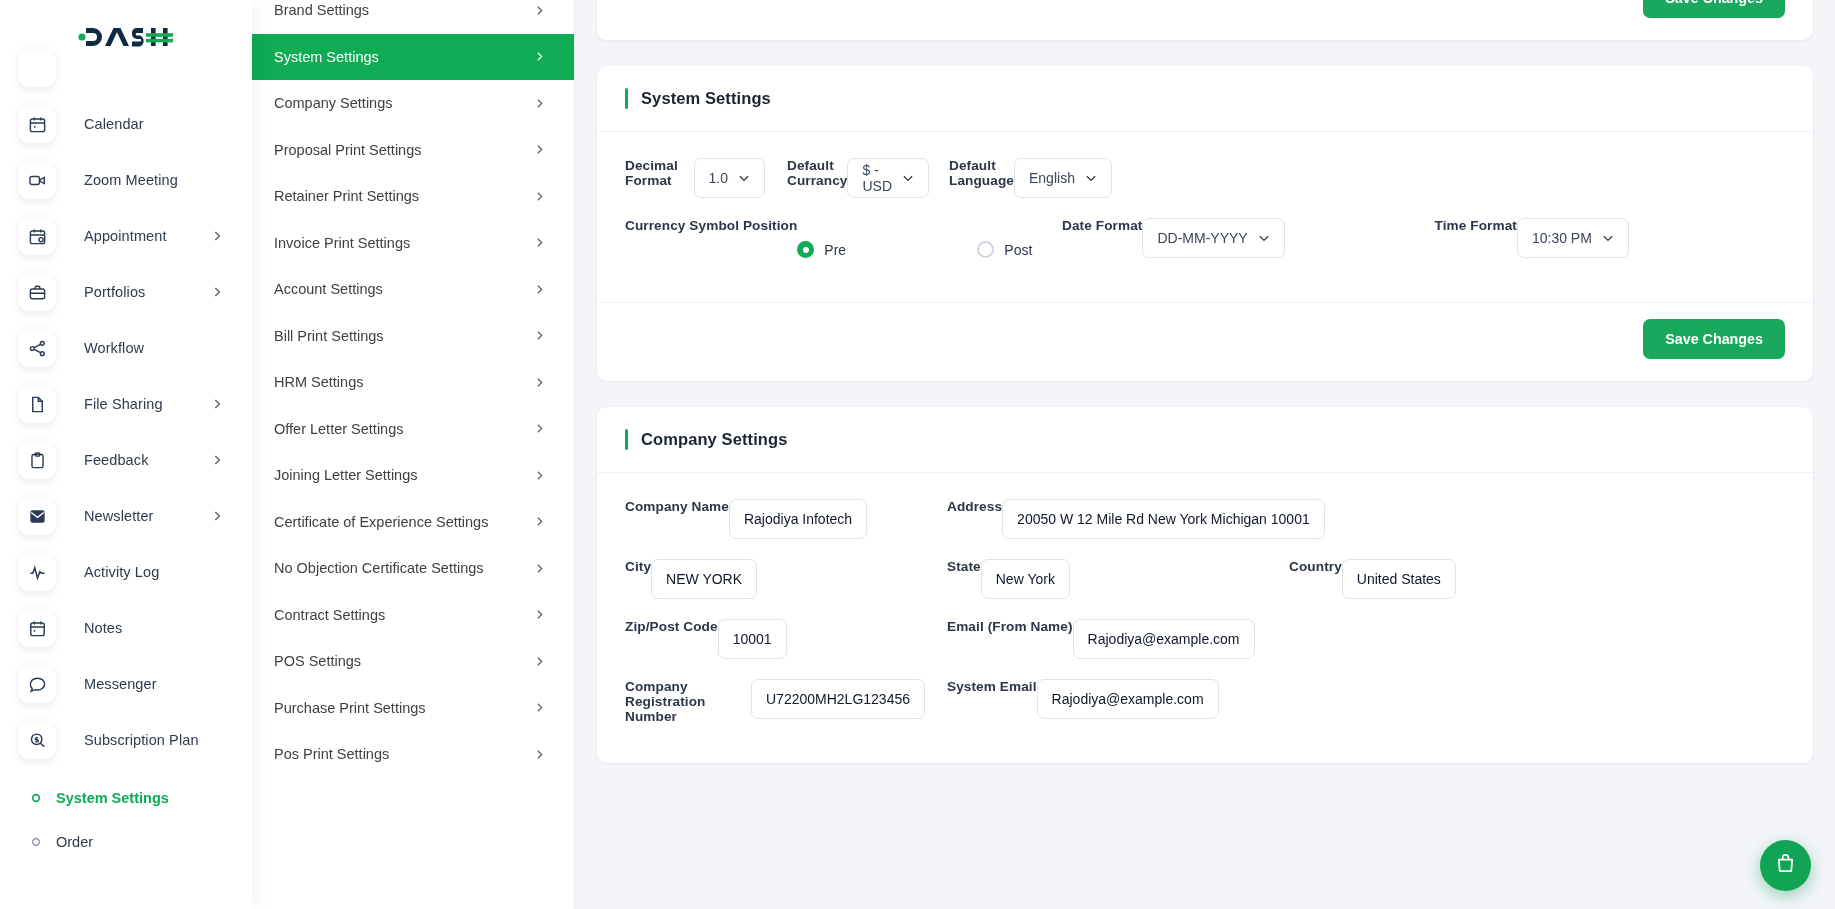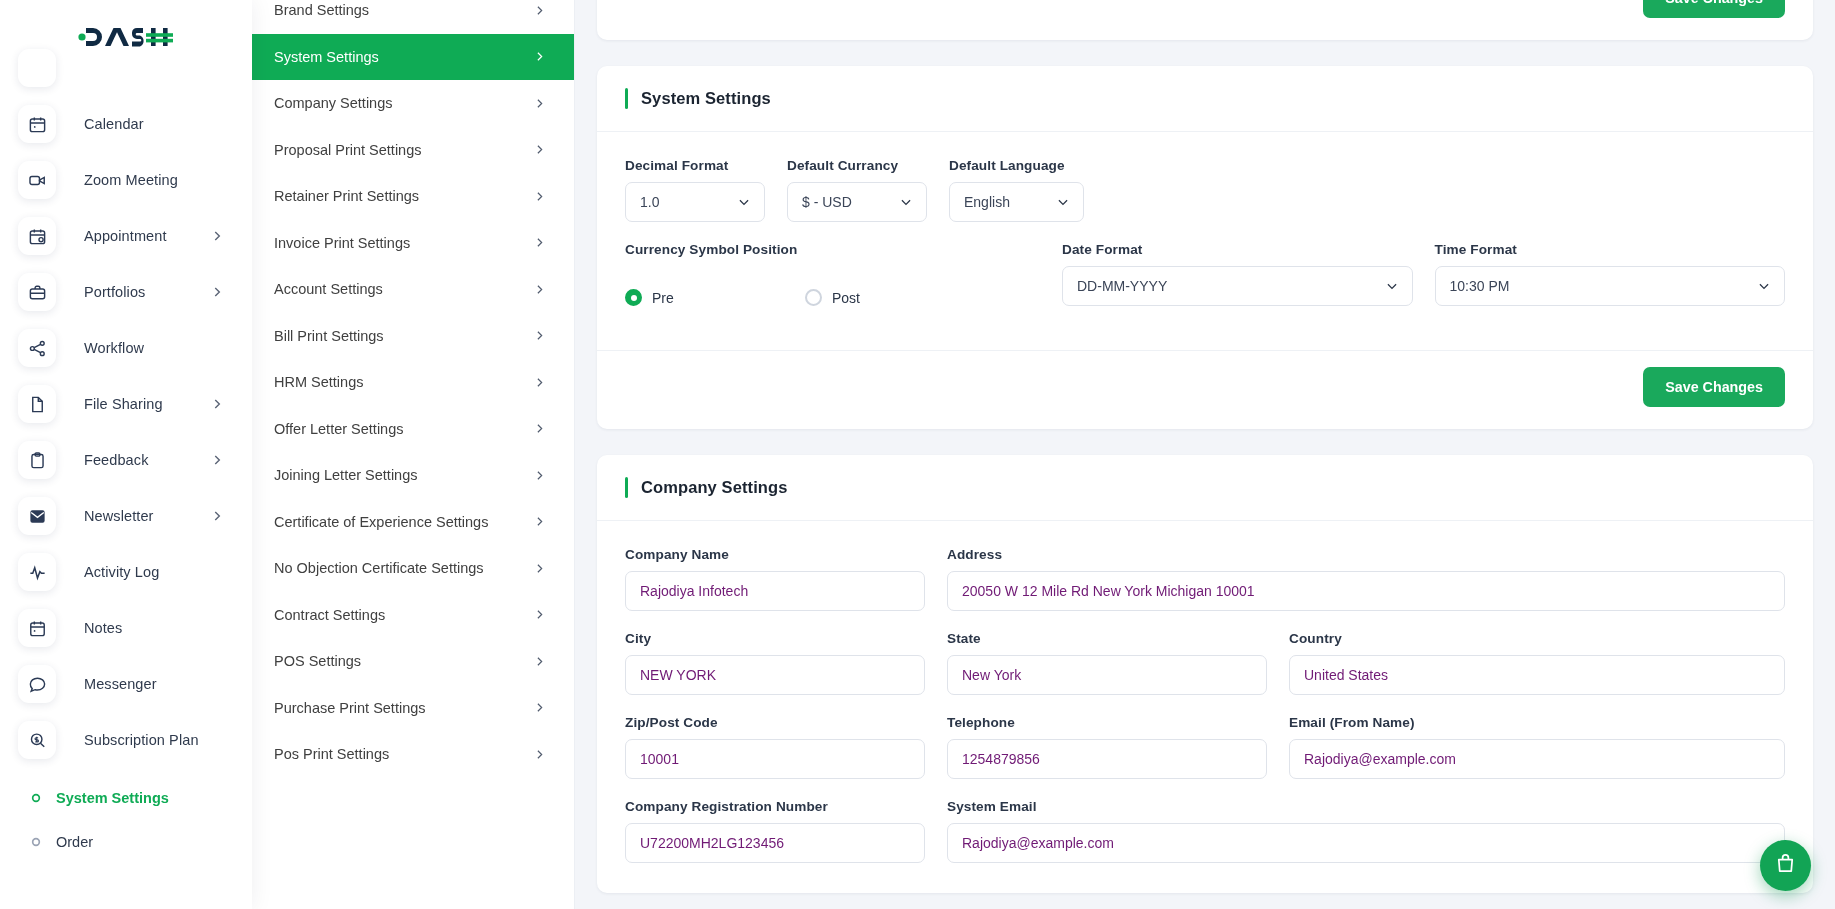--- a/index.html
+++ b/index.html
@@ -79,34 +79,34 @@
   .card-head {
     display: flex; align-items: center; gap: 13px;
     padding: 22px 28px; border-bottom: 1px solid #eef1f5;
   }
   .accent-bar { width: 3px; height: 21px; background: #0fab55; border-radius: 2px; flex: 0 0 3px; }
   .card-title { font-size: 16.5px; font-weight: 700; color: #1b2431; letter-spacing: .1px; }
   .card-body { padding: 26px 28px 10px; }
   .card-foot { padding: 16px 28px 22px; display: flex; justify-content: flex-end; border-top: 1px solid #eef1f5; margin-top: 14px; }
 
   .row { display: flex; gap: 22px; margin-bottom: 20px; }
-  .fg { display: flex; flex-direction: column; }
+  .fg { display: flex; }
   .fl { font-size: 13.6px; color: #2b3648; font-weight: 600; margin-bottom: 9px; letter-spacing: .1px; }
 
   .sel, .inp {
     height: 40px; border: 1px solid #dfe3ea; border-radius: 7px;
     background: #fff; font-size: 14px; color: #3b4558;
     padding: 16px 14px; font-family: "Liberation Sans", sans-serif;
     display: flex; align-items: center; position: relative;
   }
   .sel { padding-right: 36px; cursor: pointer; }
   .sel .cd { position: absolute; right: 13px; top: 50%; transform: translateY(-50%); color: #2b3648; display: flex; }
   .sel .clr { position: absolute; right: 36px; top: 50%; transform: translateY(-50%); color: #7b8494; font-size: 15px; cursor: pointer; }
   .sel.with-clear .cd { right: 15px; }
-  .inp { color: #701a75; text-align: center; }
+  .inp { color: #0f172a; text-align: center; }
 
   .radios { display: flex; align-items: flex-end; height: 40px; }
   .radio { display: flex; align-items: center; gap: 10px; cursor: pointer; }
   .rdot {
     width: 17px; height: 17px; border-radius: 50%; border: 2px solid #cfd5de;
     background: #fff; display: flex; align-items: center; justify-content: center;
   }
   .radio.on .rdot { border-color: #0fab55; background: #0fab55; }
   .radio.on .rdot::after { content: ""; width: 6px; height: 6px; border-radius: 50%; background: #fff; }
   .rlabel { font-size: 14px; color: #2b3648; }
@@ -605,26 +605,20 @@
           </div>
         </div>
 
         <div class="row">
           <div class="fg" style="width:300px">
             <label class="fl">Zip/Post Code</label>
             <div class="inp">
                 <span>10001</span>
               </div>
           </div>
-          <div class="fg" style="width:320px">
-            <label class="fl">Telephone</label>
-            <div class="inp">
-                <span>1254879856</span>
-              </div>
-          </div>
           <div class="fg" style="flex:1">
             <label class="fl">Email (From Name)</label>
             <div class="inp">
                 <span>Rajodiya@example.com</span>
               </div>
           </div>
         </div>
 
         <div class="row">
           <div class="fg" style="width:300px">

